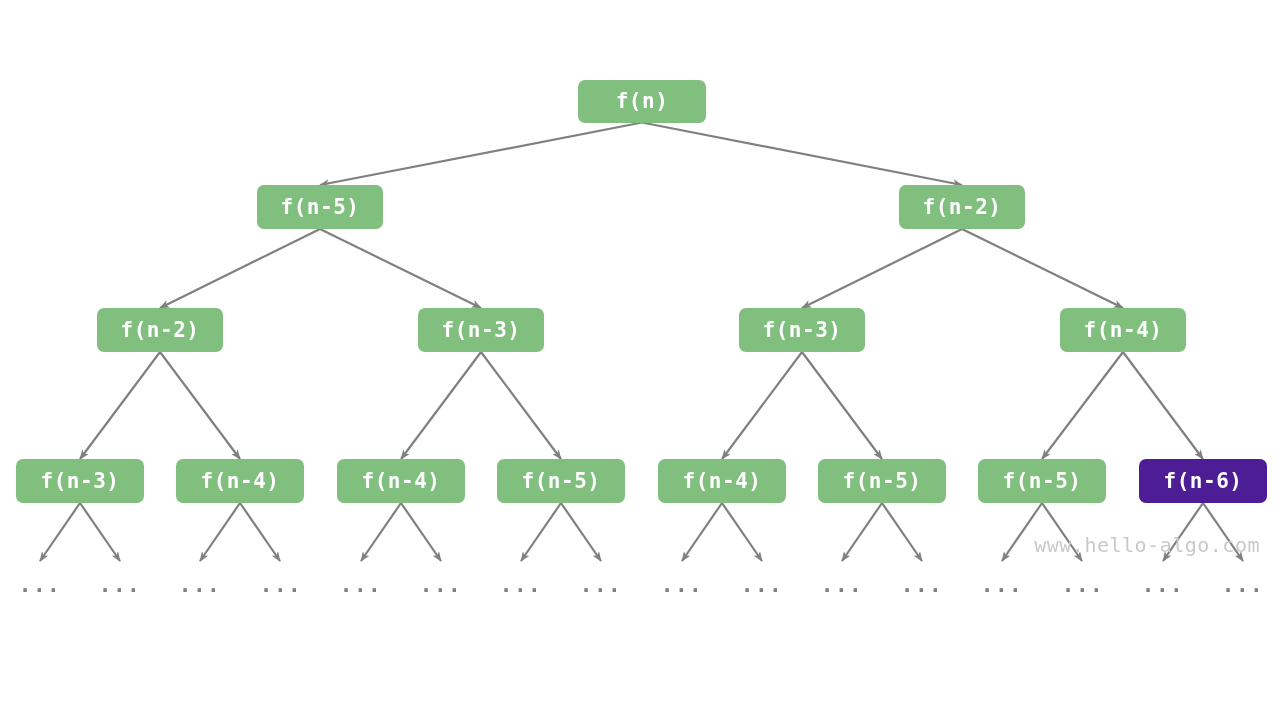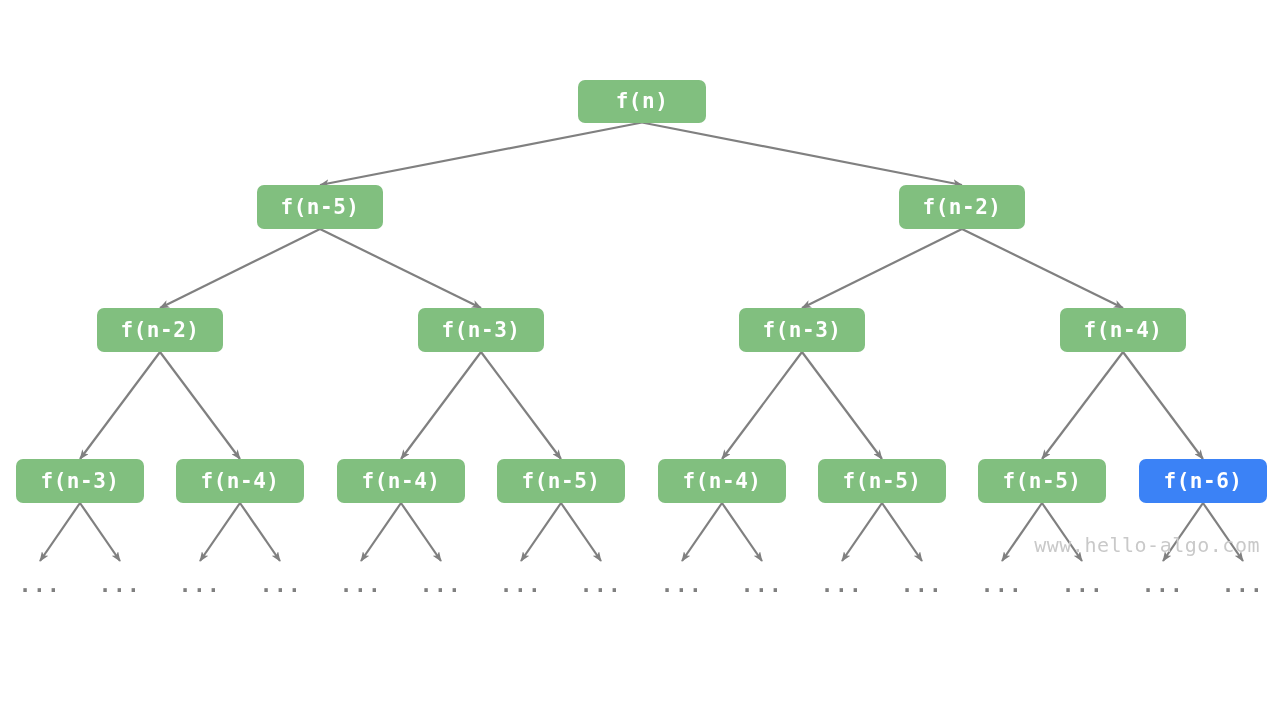--- a/index.html
+++ b/index.html
@@ -123,21 +123,21 @@
       <div class="node" style="left: 418px; top: 308px; width: 126px; height: 44px; background: rgb(129, 191, 127); color: rgb(255, 255, 255);">f(n-3)</div>
       <div class="node" style="left: 739px; top: 308px; width: 126px; height: 44px; background: rgb(129, 191, 127); color: rgb(255, 255, 255);">f(n-3)</div>
       <div class="node" style="left: 1060px; top: 308px; width: 126px; height: 44px; background: rgb(129, 191, 127); color: rgb(255, 255, 255);">f(n-4)</div>
       <div class="node" style="left: 16px; top: 459px; width: 128px; height: 44px; background: rgb(129, 191, 127); color: rgb(255, 255, 255);">f(n-3)</div>
       <div class="node" style="left: 176px; top: 459px; width: 128px; height: 44px; background: rgb(129, 191, 127); color: rgb(255, 255, 255);">f(n-4)</div>
       <div class="node" style="left: 337px; top: 459px; width: 128px; height: 44px; background: rgb(129, 191, 127); color: rgb(255, 255, 255);">f(n-4)</div>
       <div class="node" style="left: 497px; top: 459px; width: 128px; height: 44px; background: rgb(129, 191, 127); color: rgb(255, 255, 255);">f(n-5)</div>
       <div class="node" style="left: 658px; top: 459px; width: 128px; height: 44px; background: rgb(129, 191, 127); color: rgb(255, 255, 255);">f(n-4)</div>
       <div class="node" style="left: 818px; top: 459px; width: 128px; height: 44px; background: rgb(129, 191, 127); color: rgb(255, 255, 255);">f(n-5)</div>
       <div class="node" style="left: 978px; top: 459px; width: 128px; height: 44px; background: rgb(129, 191, 127); color: rgb(255, 255, 255);">f(n-5)</div>
-      <div class="node" style="left: 1139px; top: 459px; width: 128px; height: 44px; background: #3b82f6; color: rgb(255, 255, 255);">f(n-6)</div>
+      <div class="node" style="left: 1139px; top: 459px; width: 128px; height: 44px; background: #4c1d95; color: rgb(255, 255, 255);">f(n-6)</div>
     </div>
   <div id="ellipsis-layer">
       <div class="ellipsis" style="left: 40px; top: 585px; color: rgb(128, 128, 128);">...</div>
       <div class="ellipsis" style="left: 120px; top: 585px; color: rgb(128, 128, 128);">...</div>
       <div class="ellipsis" style="left: 200px; top: 585px; color: rgb(128, 128, 128);">...</div>
       <div class="ellipsis" style="left: 281px; top: 585px; color: rgb(128, 128, 128);">...</div>
       <div class="ellipsis" style="left: 361px; top: 585px; color: rgb(128, 128, 128);">...</div>
       <div class="ellipsis" style="left: 441px; top: 585px; color: rgb(128, 128, 128);">...</div>
       <div class="ellipsis" style="left: 521px; top: 585px; color: rgb(128, 128, 128);">...</div>
       <div class="ellipsis" style="left: 601px; top: 585px; color: rgb(128, 128, 128);">...</div>

